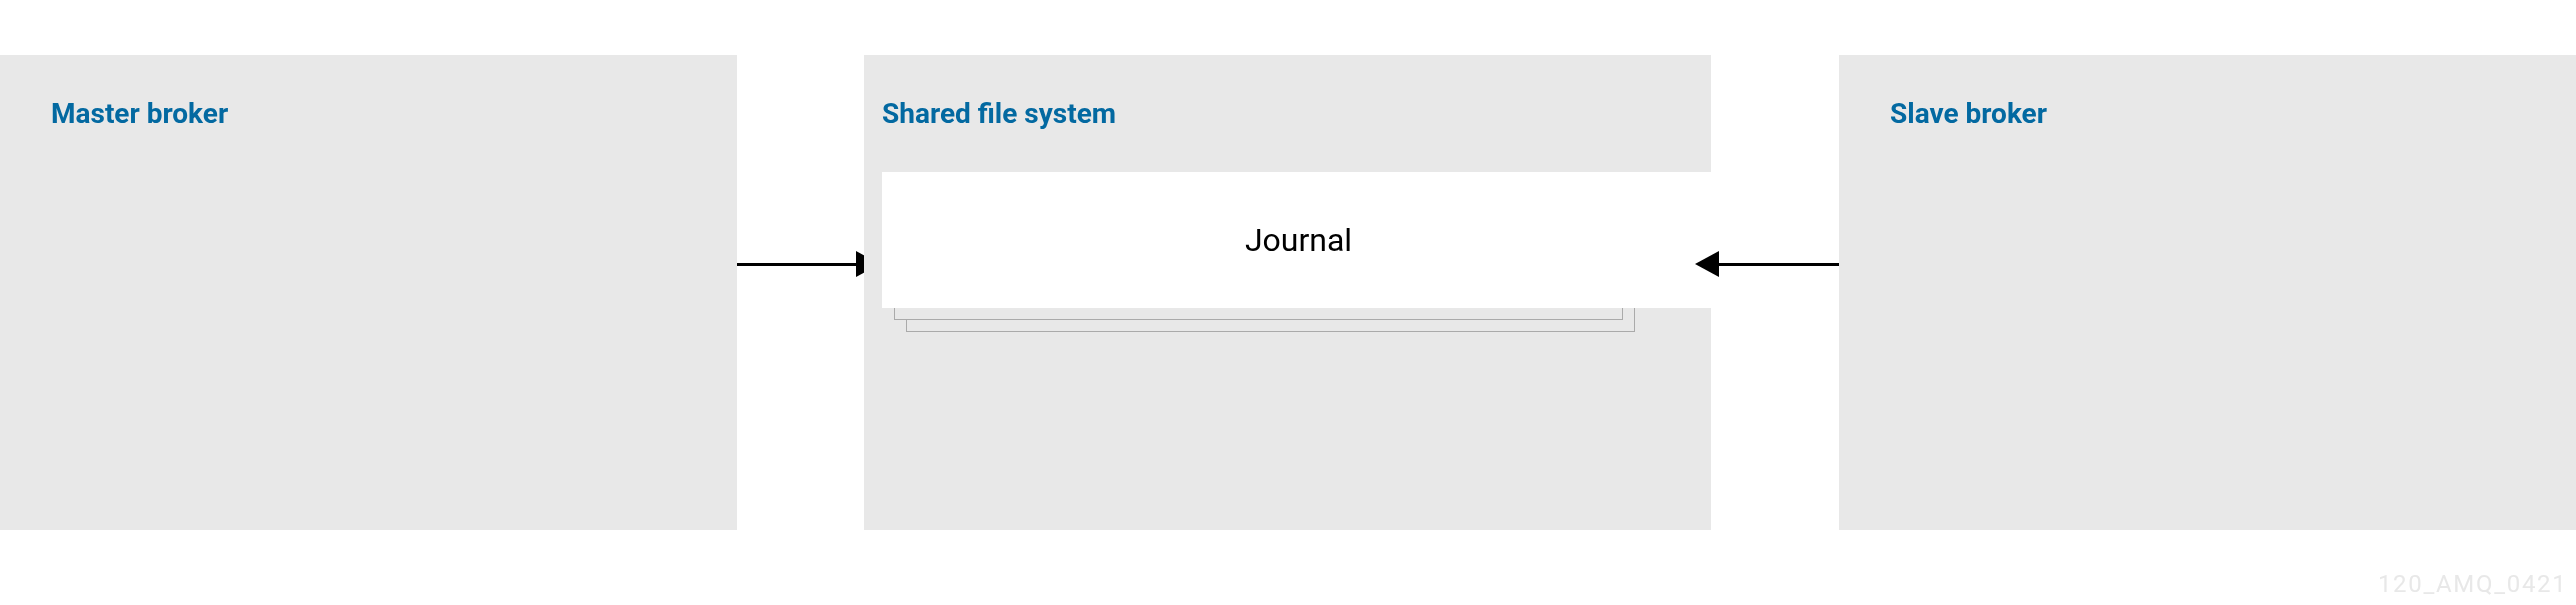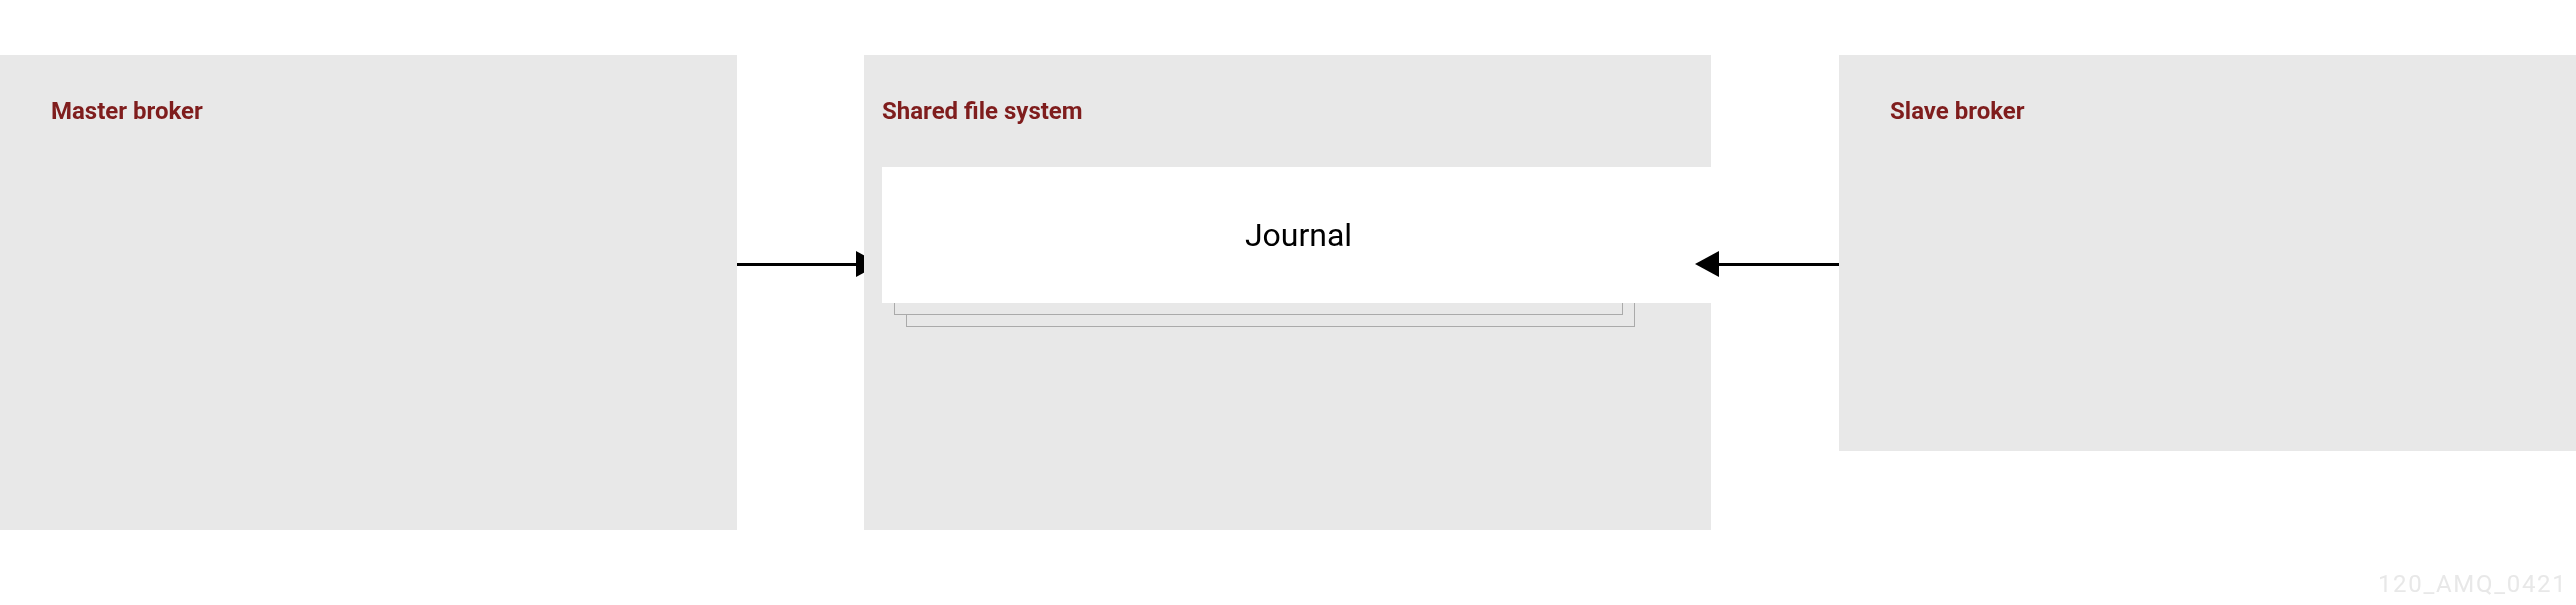--- a/index.html
+++ b/index.html
@@ -34,26 +34,26 @@
       left: 864px;
       top: 55px;
       width: 847px;
       height: 475px;
       padding-left: 18px;
     }
     .slave-box {
       left: 1839px;
       top: 55px;
       width: 737px;
-      height: 396px;
+      height: 475px;
     }
     .box-title {
-      font-size: 24px;
+      font-size: 28px;
       font-weight: 700;
-      color: #7f1d1d;
+      color: #0369a1;
       margin-bottom: 42px;
     }
     .journal-stack {
       position: relative;
       margin-top: 25.4px;
     }
     .journal-shadow {
       position: absolute;
       background: #e8e8e8;
       border: 0.8px solid #aaaaaa;

